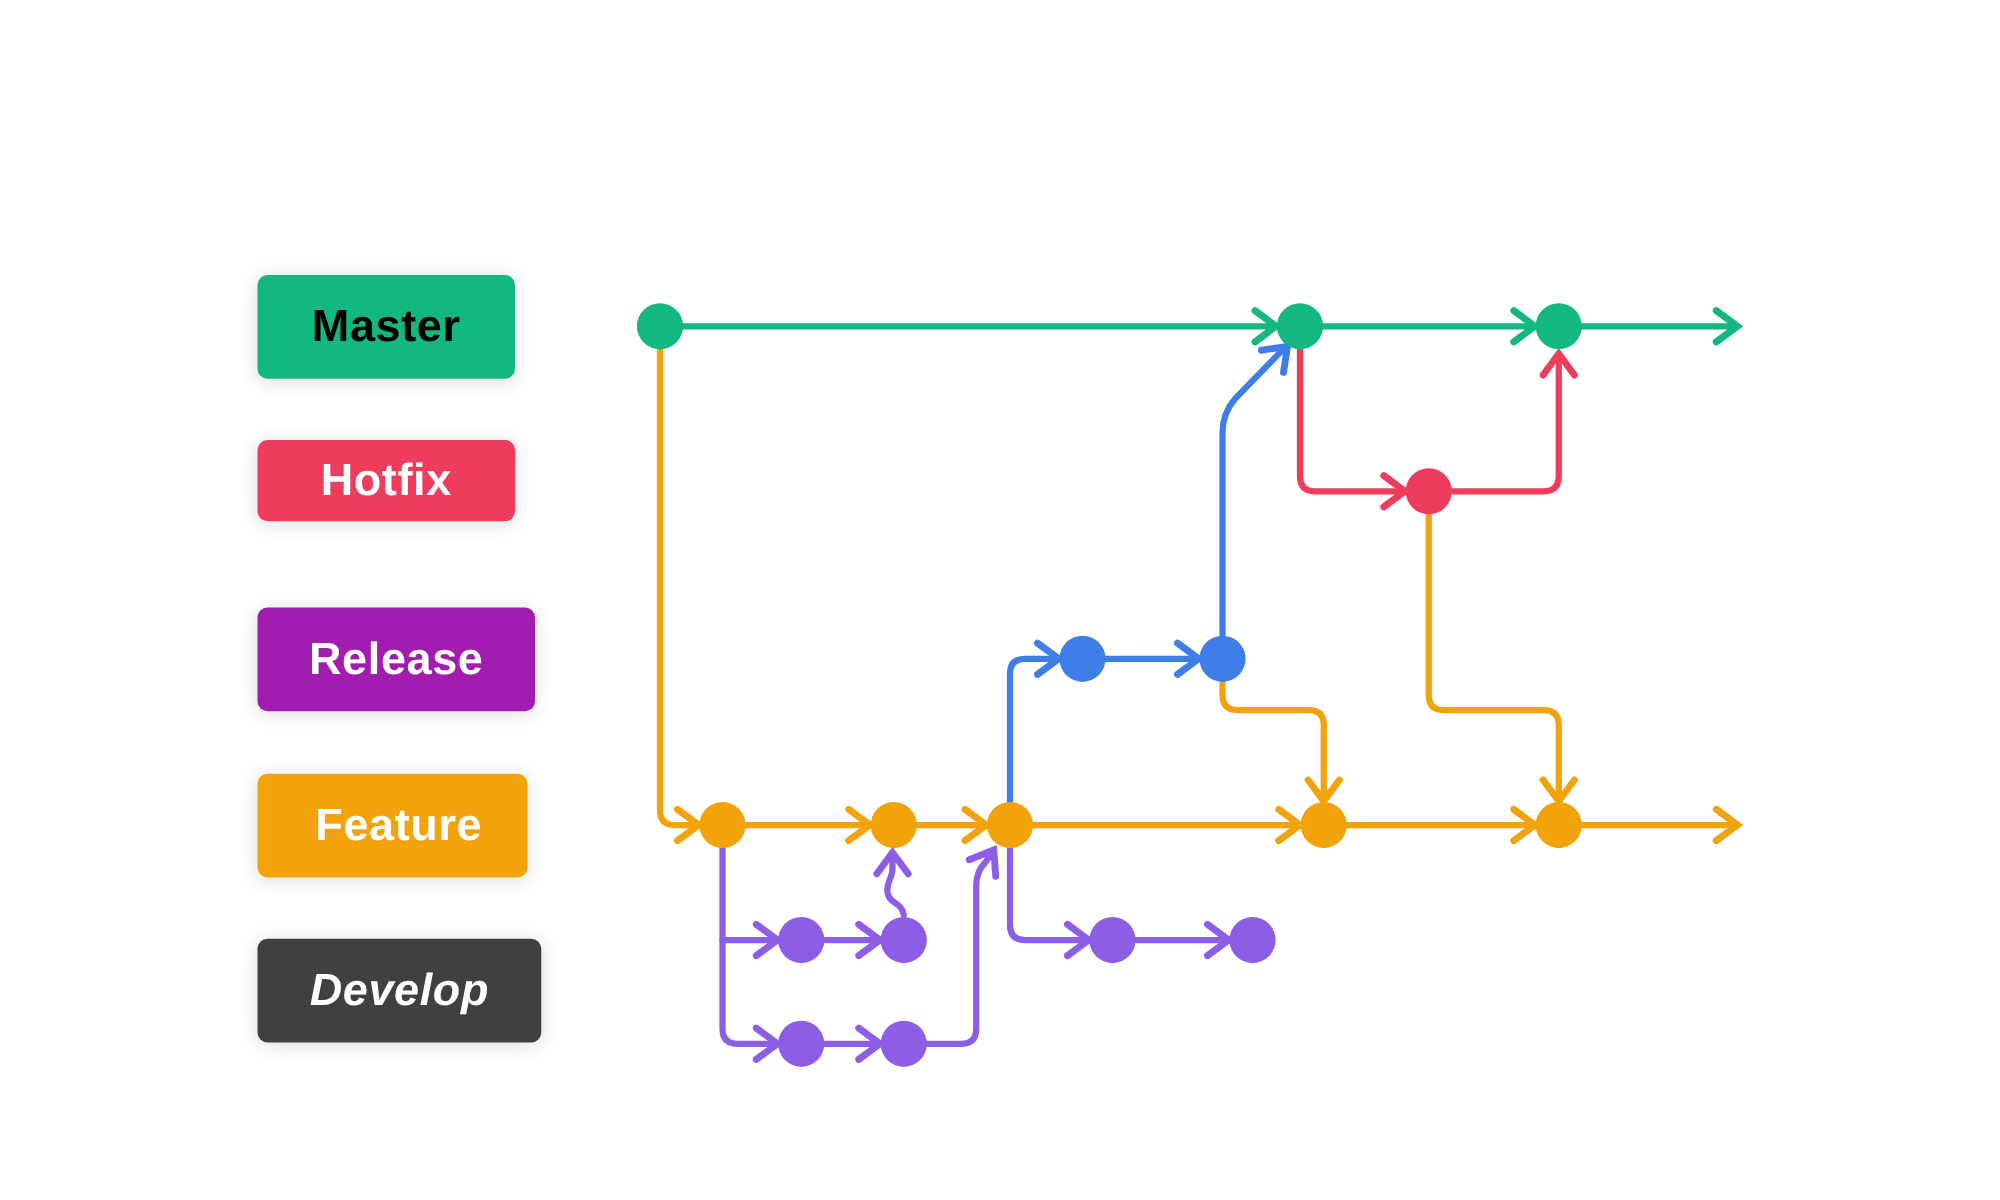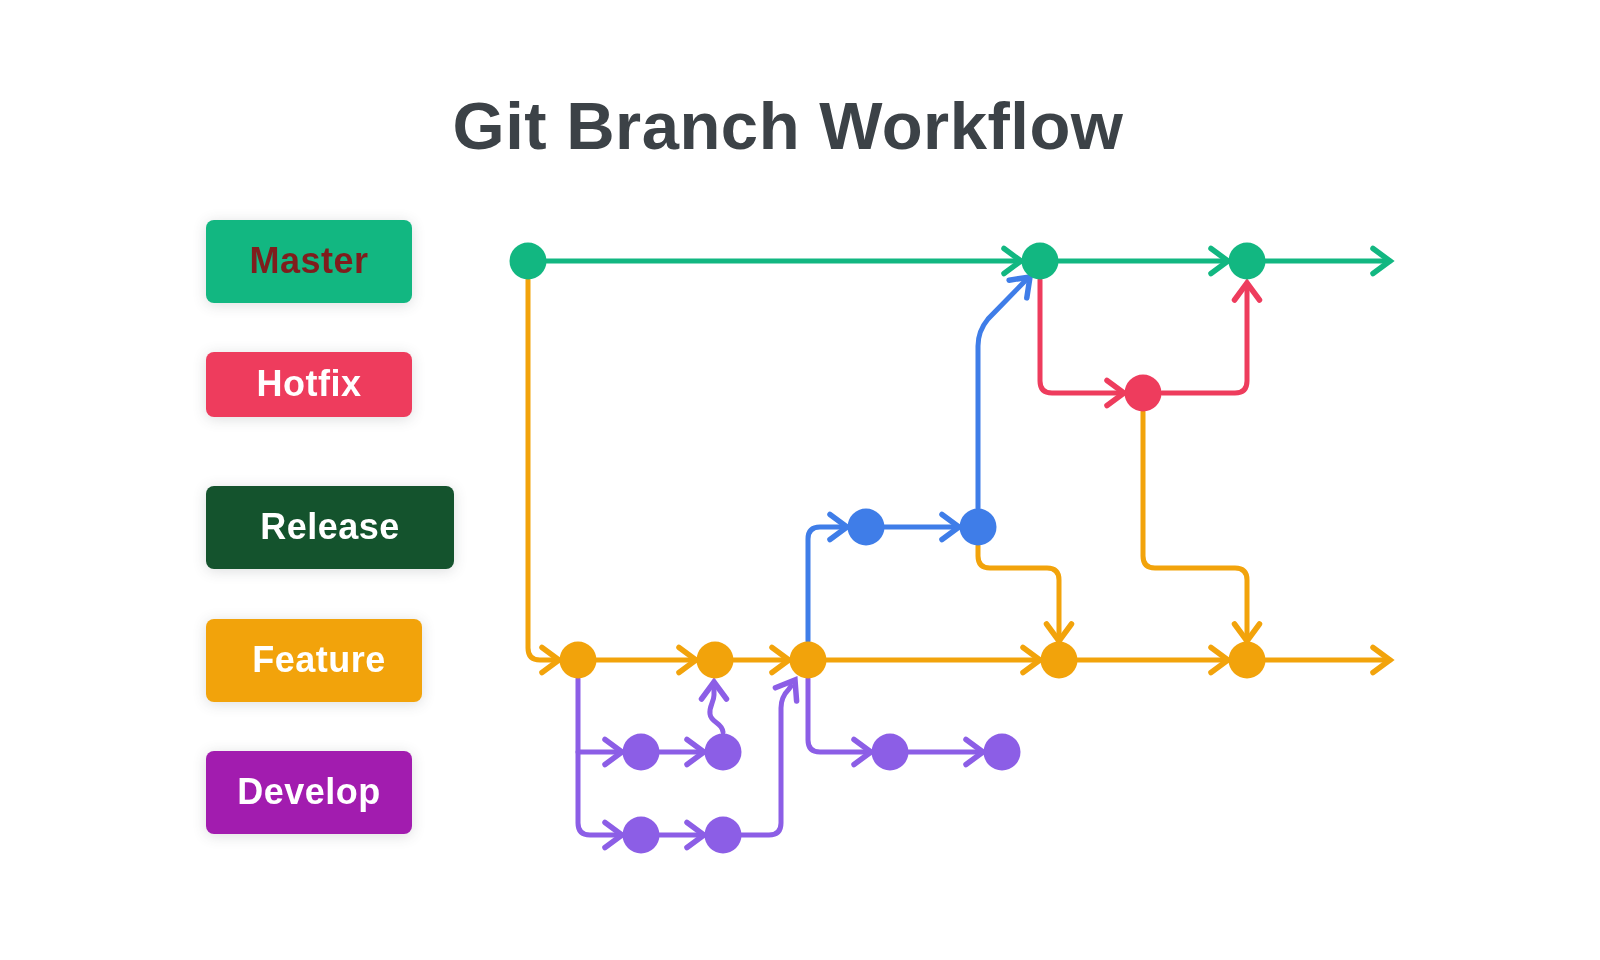--- a/index.html
+++ b/index.html
@@ -44,35 +44,34 @@
     font-size: 36px;
     font-weight: bold;
     letter-spacing: 0.5px;
     box-shadow: 0 2px 14px rgba(60, 66, 71, 0.18);
   }
 </style>
 </head>
 <body>
 
 <div class="canvas" style="background: rgb(255, 255, 255);">
-  <h1 class="title" style="color: rgb(60, 66, 71);">Git Branch Workflow</h1>
   <div id="legend">
-      <div class="legend-box" style="left: 206px; top: 219.5px; width: 206px; height: 83px; border-radius: 8px; background: rgb(18, 183, 129); color: #7f1d1d;">
+      <div class="legend-box" style="left: 206px; top: 219.5px; width: 206px; height: 83px; border-radius: 8px; background: rgb(18, 183, 129); color: #000000;">
         <span>Master</span>
       </div>
       <div class="legend-box" style="left: 206px; top: 351.5px; width: 206px; height: 65px; border-radius: 8px; background: rgb(238, 60, 93); color: rgb(255, 255, 255);">
         <span>Hotfix</span>
       </div>
-      <div class="legend-box" style="left: 206px; top: 485.5px; width: 248px; height: 83px; border-radius: 8px; background: #14532d; color: rgb(255, 255, 255);">
+      <div class="legend-box" style="left: 206px; top: 485.5px; width: 222px; height: 83px; border-radius: 8px; background: #a21caf; color: rgb(255, 255, 255);">
         <span>Release</span>
       </div>
       <div class="legend-box" style="left: 206px; top: 618.5px; width: 206px; height: 83px; border-radius: 8px; background: rgb(242, 163, 11); color: rgb(255, 255, 255); padding-left: 10px;">
         <span>Feature</span>
       </div>
-      <div class="legend-box" style="left: 206px; top: 750.5px; width: 206px; height: 83px; border-radius: 8px; background: #a21caf; color: rgb(255, 255, 255);">
+      <div class="legend-box" style="left: 206px; top: 750.5px; width: 227px; height: 83px; border-radius: 8px; background: #404040; color: rgb(255, 255, 255); font-style: italic;">
         <span>Develop</span>
       </div>
     </div>
   <svg id="graph" viewBox="0 0 1600 960" xmlns="http://www.w3.org/2000/svg">
       <path d="M 528 261 H 1390" fill="none" stroke="#12b781" stroke-width="5" stroke-linecap="round"></path>
       <path d="M 528 280 V 648 Q 528 660 540 660 H 559" fill="none" stroke="#f2a30b" stroke-width="5" stroke-linecap="round"></path>
       <path d="M 578 660 H 1390" fill="none" stroke="#f2a30b" stroke-width="5" stroke-linecap="round"></path>
       <path d="M 978 546 V 556 Q 978 568 990 568 H 1047 Q 1059 568 1059 580 V 640" fill="none" stroke="#f2a30b" stroke-width="5" stroke-linecap="round"></path>
       <path d="M 1143 412 V 556 Q 1143 568 1155 568 H 1235 Q 1247 568 1247 580 V 640" fill="none" stroke="#f2a30b" stroke-width="5" stroke-linecap="round"></path>
       <path d="M 1040 280 V 381 Q 1040 393 1052 393 H 1124" fill="none" stroke="#ee3c5d" stroke-width="5" stroke-linecap="round"></path>

